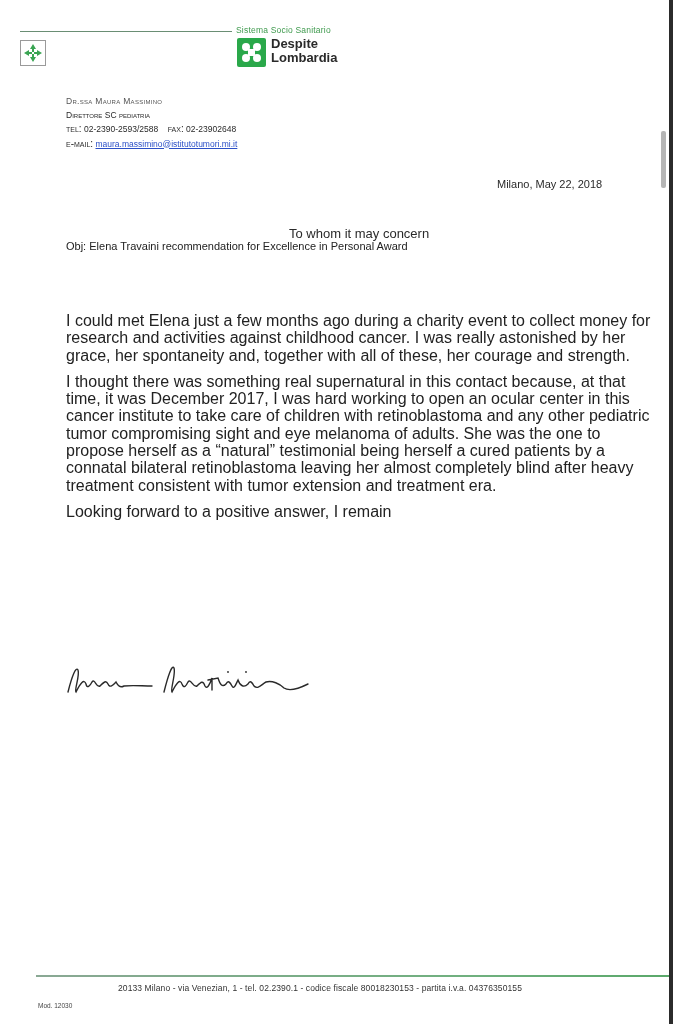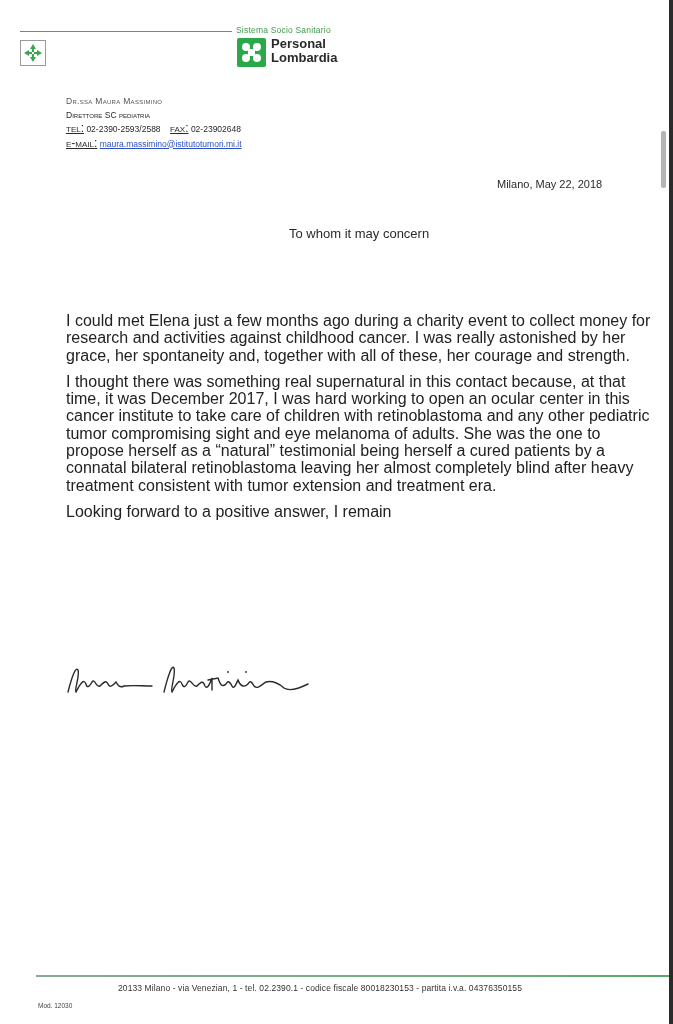--- a/index.html
+++ b/index.html
@@ -17,21 +17,21 @@
     .sss { position: absolute; left: 236px; top: 25px; font-size: 8.5px; color: #3f9a4e; letter-spacing: 0.2px; }
     .ircss-logo { position: absolute; left: 20px; top: 40px; width: 26px; height: 26px; border: 1px solid #9a9a9a; box-sizing: border-box; }
     .ircss-text { position: absolute; left: 54px; top: 39px; font-size: 12.5px; line-height: 14px; color: #2a2a2a; }
     .rl-logo { position: absolute; left: 237px; top: 38px; width: 29px; height: 29px; background: #2aa84a; border-radius: 2px; }
     .rl-text { position: absolute; left: 271px; top: 37px; font-size: 13px; line-height: 14px; font-weight: bold; color: #2a2a2a; }
 
     
     .sender { position: absolute; left: 66px; top: 95px; font-size: 8.5px; line-height: 13.5px; color: #2a2a2a; }
     .sender .name { font-variant: small-caps; letter-spacing: 0.3px; color: #555; }
     .sender .role { font-variant: small-caps; }
-    .sender .sc { font-variant: small-caps; font-size: 12px; text-decoration: underline; }
+    .sender .sc { font-variant: small-caps; font-size: 10px; }
     .sender a { color: #2b4fc7; text-decoration: underline; }
 
     .date { position: absolute; left: 497px; top: 178px; font-size: 11px; color: #2a2a2a; }
     .salutation { position: absolute; left: 289px; top: 210px; font-size: 13px; color: #2a2a2a; margin-top: 16px; }
     .obj { position: absolute; left: 66px; top: 240px; font-size: 11px; color: #222; }
 
     .body { position: absolute; left: 66px; top: 312px; width: 590px; font-size: 16px; line-height: 17.3px; color: #222; }
     .body p { margin: 0 0 9px 0; }
 
     .signature { position: absolute; left: 62px; top: 656px; }
@@ -64,21 +64,21 @@
       <g fill="#ffffff">
         <circle cx="9" cy="9" r="4"></circle>
         <circle cx="20" cy="9" r="4"></circle>
         <circle cx="9" cy="20" r="4"></circle>
         <circle cx="20" cy="20" r="4"></circle>
         <rect x="11" y="11" width="7" height="7"></rect>
       </g>
     </svg>
   </div>
   <div class="rl-text">
-    <div>Personal</div>
+    <div>Despite</div>
     <div>Lombardia</div>
   </div>
 
   <div class="sender">
     <div class="name">Dr.ssa Maura Massimino</div>
     <div class="role">Direttore SC pediatria</div>
     <div>
       <span class="sc">tel:</span>
       <span>02-2390-2593/2588</span>
       &nbsp;&nbsp;
@@ -86,20 +86,21 @@
       <span>02-23902648</span>
     </div>
     <div>
       <span class="sc">e-mail:</span>
       <a>maura.massimino@istitutotumori.mi.it</a>
     </div>
   </div>
 
   <div class="date">Milano, May 22, 2018</div>
   <div class="salutation">To whom it may concern</div>
+  <div class="obj">Obj: Elena Travaini recommendation for Excellence in Personal Award</div>
 
   <div class="body">
     <p>I could met Elena just a few months ago during a charity event to collect money for research and activities against childhood cancer. I was really astonished by her grace, her spontaneity and, together with all of these, her courage and strength.</p>
     <p>I thought there was something real supernatural in this contact because, at that time, it was December 2017, I was hard working to open an ocular center in this cancer institute to take care of children with retinoblastoma and any other pediatric tumor compromising sight and eye melanoma of adults. She was the one to propose herself as  a “natural” testimonial being herself a cured patients by a connatal bilateral retinoblastoma leaving her almost completely blind after heavy treatment consistent with tumor extension and treatment era.</p>
     <p>Looking forward to a positive answer, I remain</p>
   </div>
 
   <div class="signature" title="Maura Massimino (handwritten)">
     <svg width="300" height="46" viewBox="0 0 300 46">
       <path d="M6,36 C10,20 14,10 16,14 C18,20 12,34 14,36 C18,28 22,22 24,28 C25,33 28,30 30,26 C33,22 34,32 38,30 C42,26 44,24 46,28 C48,33 52,28 54,26 C56,30 58,32 62,30 C70,29 80,30 90,30" fill="none" stroke="#2a2a2a" stroke-width="1.4" stroke-linecap="round"></path>

